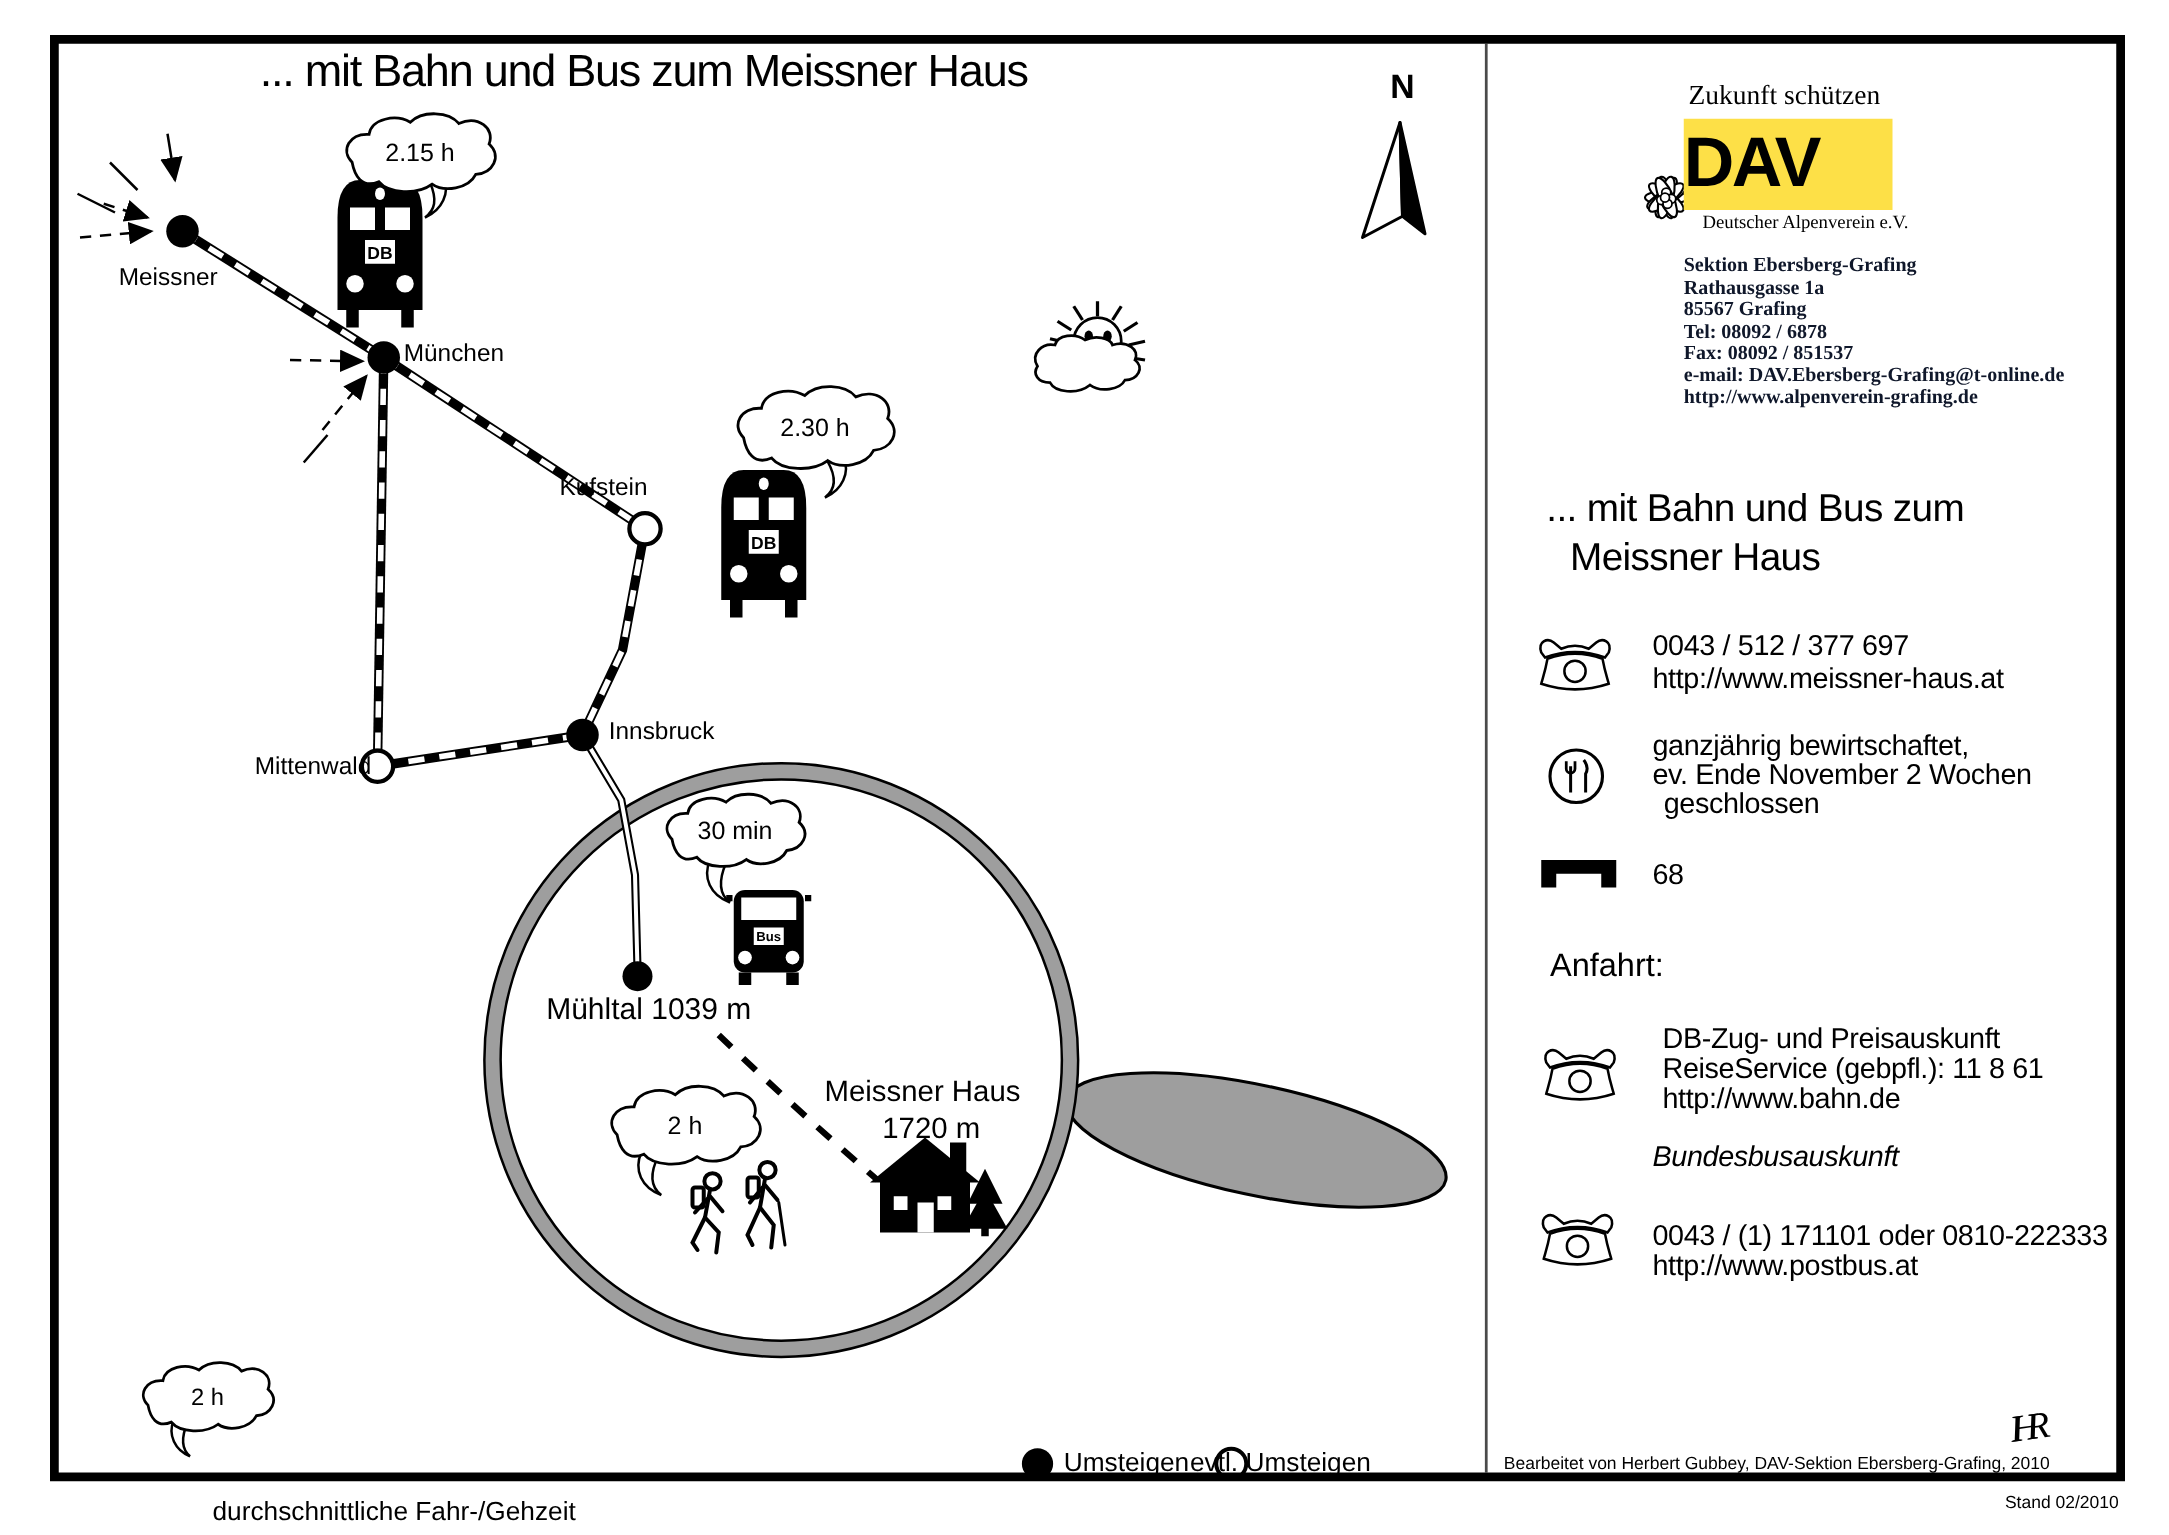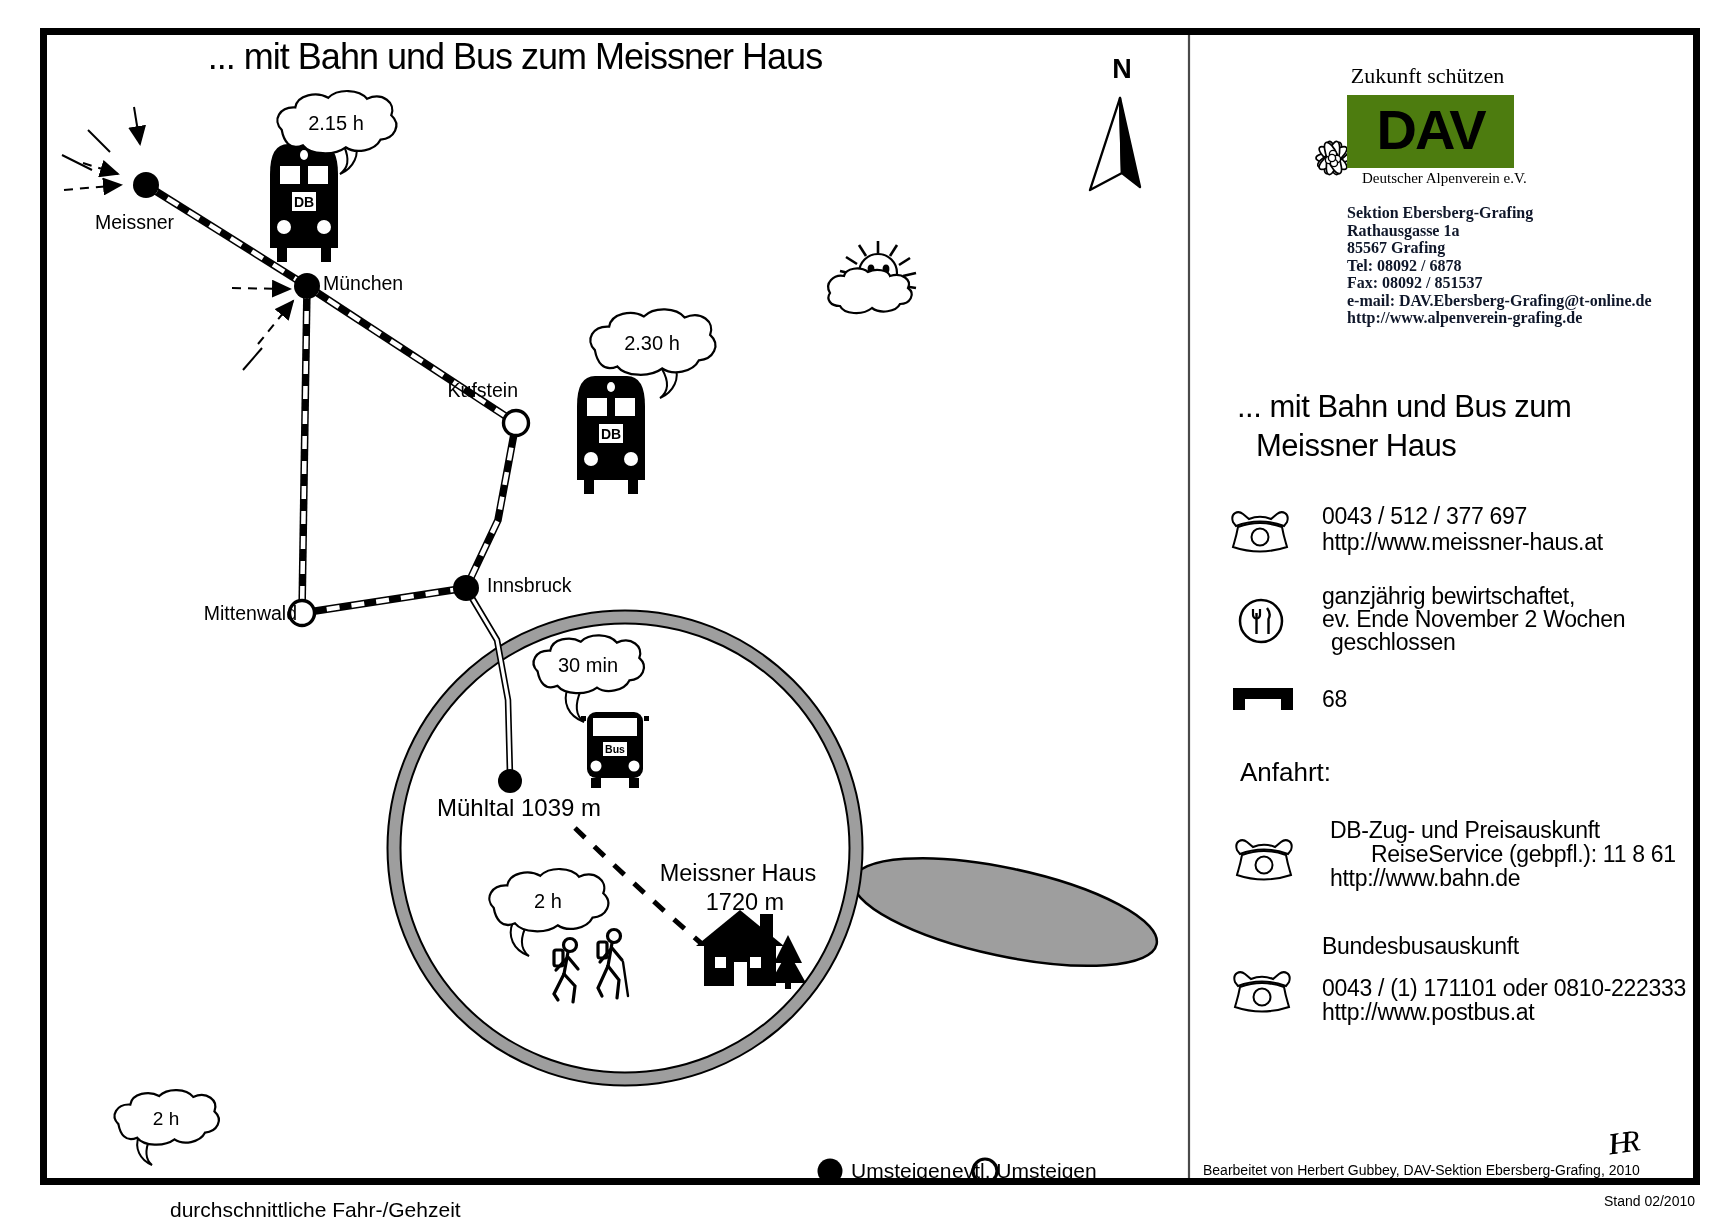--- a/index.html
+++ b/index.html
@@ -15,21 +15,21 @@
   .map-title{font-size:36px;letter-spacing:-1px;}
   .station{font-size:19.5px;}
   .bubble-t{font-size:20px;}
   .big-label{font-size:24px;}
   .haus-label{font-size:23.5px;}
   .legend-t{font-size:21px;}
   .small-t{font-size:14px;}
   .panel-body{font-size:23px;letter-spacing:-0.3px;}
   .panel-h{font-size:31px;letter-spacing:-0.5px;}
   #dav-box{position:absolute;left:1347px;top:95px;width:167px;height:73px;
-           background:#4d7c0f;z-index:2;text-align:center;}
+           background:#fde047;z-index:2;text-align:left;}
   #dav-box span{font-size:56px;font-weight:bold;letter-spacing:-2px;line-height:70px;}
   .addr{position:absolute;left:1347px;top:204px;z-index:3;
         font-family:"Liberation Serif",serif;font-weight:bold;font-size:16px;line-height:17.5px;color:#0f172a;}
   #signature{font-family:"Liberation Serif",serif;font-style:italic;font-size:30px;
              letter-spacing:-9px;transform:rotate(-8deg);}
   svg .badge{font-family:"Liberation Sans",sans-serif;font-weight:bold;fill:#000;}
 </style>
 </head>
 <body>
 
@@ -307,22 +307,22 @@
 
 <div class="t panel-body" style="left:1322px;top:583px;">ganzjährig bewirtschaftet,</div>
 <div class="t panel-body" style="left:1322px;top:606px;">ev. Ende November 2 Wochen</div>
 <div class="t panel-body" style="left:1316px;top:629px;margin-left:15px;">geschlossen</div>
 
 <div class="t panel-body" style="left:1322px;top:686px;">68</div>
 
 <div class="t" style="left:1240px;top:757px;font-size:26px;">Anfahrt:</div>
 
 <div class="t panel-body" style="left:1330px;top:817px;">DB-Zug- und Preisauskunft</div>
-<div class="t panel-body" style="left:1371px;top:841px;">ReiseService (gebpfl.): 11 8 61</div>
+<div class="t panel-body" style="left:1330px;top:841px;">ReiseService (gebpfl.): 11 8 61</div>
 <div class="t panel-body" style="left:1330px;top:865px;">http://www.bahn.de</div>
 
-<div class="t panel-body" style="left:1322px;top:933px;">Bundesbusauskunft</div>
+<div class="t panel-body" style="left:1322px;top:912px;font-style:italic;">Bundesbusauskunft</div>
 <div class="t panel-body" style="left:1322px;top:975px;">0043 / (1) 171101 oder 0810-222333</div>
 <div class="t panel-body" style="left:1322px;top:999px;">http://www.postbus.at</div>
 
 <div class="t small-t" style="left:1203px;top:1162px;">Bearbeitet von Herbert Gubbey, DAV-Sektion Ebersberg-Grafing, 2010</div>
 <div class="t" id="signature" style="left:1608px;top:1126px;">IHR</div>
 <div class="t small-t rt" style="left:1565px;top:1193px;width:130px;">Stand 02/2010</div>
 
 </body></html>

